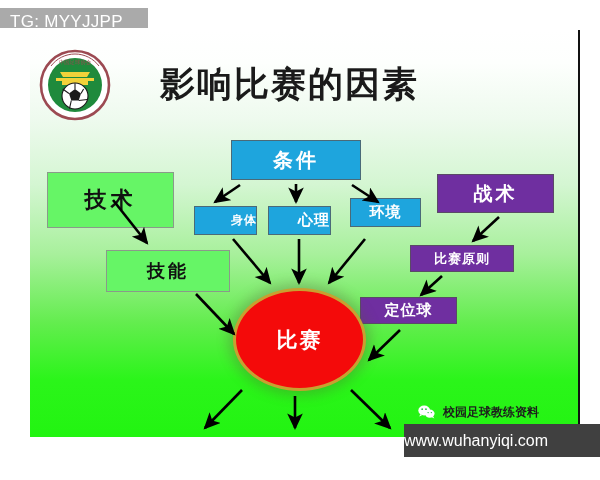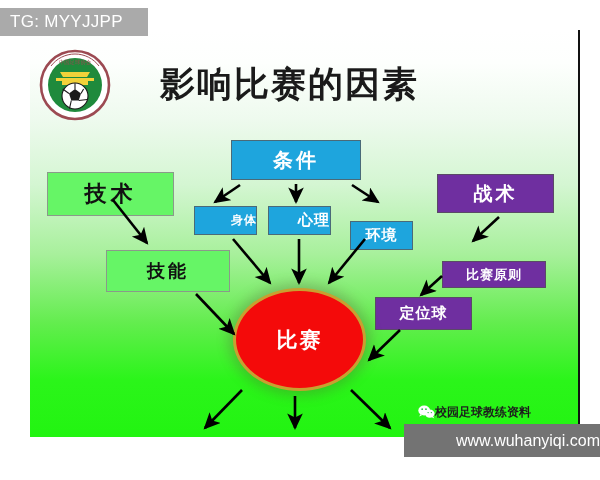--- a/index.html
+++ b/index.html
@@ -36,43 +36,43 @@
     border-right: 2px solid #111111;
     box-sizing: border-box;
   }
 
   
   #tg-tag {
     position: absolute;
     left: 0px;
     top: 8px;
     width: 148px;
-    height: 28px;
+    height: 20px;
     background: #aaaaaa;
     color: #ffffff;
     font-size: 17px;
     line-height: 28px;
     padding-left: 10px;
     box-sizing: border-box;
     letter-spacing: 0.3px;
     font-family: "Liberation Sans", sans-serif;
   }
 
   
   #watermark {
     position: absolute;
     right: 0px;
     bottom: 23px;
     width: 196px;
     height: 33px;
-    background: #737373;
+    background: #404040;
     color: #ffffff;
     font-size: 16px;
     line-height: 33px;
-    text-align: right;
+    text-align: left;
     font-family: "Liberation Sans", sans-serif;
   }
 
   
   #logo {
     position: absolute;
     left: 38px;
     top: 48px;
     width: 74px;
     height: 74px;
@@ -156,21 +156,21 @@
   }
 
   
   #source-credit {
     position: absolute;
     left: 418px;
     top: 403px;
     height: 18px;
     display: flex;
     align-items: center;
-    gap: 0;
+    gap: 8px;
     color: #1d1d1d;
     font-size: 12px;
     font-weight: 700;
     white-space: nowrap;
     font-family: "DejaVu Sans", "Liberation Sans", sans-serif;
   }
   #wechat-icon {
     width: 17px;
     height: 14px;
     flex: 0 0 auto;
@@ -191,53 +191,53 @@
       <rect x="24" y="33" width="26" height="4" fill="#f2d23a"></rect>
       <circle cx="37" cy="48" r="13" fill="#ffffff" stroke="#1a1a1a" stroke-width="1.1"></circle>
       <polygon points="37,41 43,45.5 40.7,52.5 33.3,52.5 31,45.5" fill="#1a1a1a"></polygon>
       <path d="M37 35.2 L37 41 M45.6 41 L43 45.5 M49.3 51.5 L40.7 52.5 M33.3 52.5 L31.5 60.6 M24.7 41 L31 45.5" stroke="#1a1a1a" stroke-width="1.1" fill="none"></path>
       <path d="M13 18 A30 30 0 0 1 61 18" fill="none" stroke="#9c4a52" stroke-width="1"></path>
       <text x="37" y="16" font-size="5.4" fill="#9c4a52" text-anchor="middle" font-family="DejaVu Sans, sans-serif">中国足球协会</text>
     </svg>
 
     <div id="title" style="left:130px; top:28px;">影响比赛的因素</div>
 
-    <div class="node node-green" style="left:17px; top:142px; width:127px; height:44px; font-size:22px; letter-spacing:4px;">
+    <div class="node node-green" style="left:17px; top:142px; width:127px; height:56px; font-size:22px; letter-spacing:4px;">
       <span>技术</span>
     </div>
 
     <div class="node node-blue" style="left:201px; top:110px; width:130px; height:40px; font-size:20px; letter-spacing:3px;">
       <span>条件</span>
     </div>
 
     <div class="node node-green" style="left:76px; top:220px; width:124px; height:42px; font-size:18px; letter-spacing:3px;">
       <span>技能</span>
     </div>
 
     <div class="node node-blue" style="left:164px; top:176px; width:63px; height:29px; font-size:12px; letter-spacing:1px;padding-left:37px;">
       <span>身体</span>
     </div>
 
     <div class="node node-blue" style="left:238px; top:176px; width:63px; height:29px; font-size:15px; letter-spacing:1px;justify-content:flex-end;">
       <span>心理</span>
     </div>
 
-    <div class="node node-blue" style="left:320px; top:191px; width:63px; height:29px; font-size:15px; letter-spacing:1px;">
+    <div class="node node-blue" style="left:320px; top:168px; width:71px; height:29px; font-size:15px; letter-spacing:1px;">
       <span>环境</span>
     </div>
 
     <div class="node node-purple" style="left:407px; top:144px; width:117px; height:39px; font-size:19px; letter-spacing:3px;">
       <span>战术</span>
     </div>
 
-    <div class="node node-purple" style="left:380px; top:231px; width:104px; height:27px; font-size:13px; letter-spacing:1px;margin-left:32px;">
+    <div class="node node-purple" style="left:380px; top:215px; width:104px; height:27px; font-size:13px; letter-spacing:1px;">
       <span>比赛原则</span>
     </div>
 
-    <div class="node node-purple" style="left:345px; top:267px; width:97px; height:33px; font-size:15px; letter-spacing:1px;">
+    <div class="node node-purple" style="left:330px; top:267px; width:97px; height:27px; font-size:15px; letter-spacing:1px;">
       <span>定位球</span>
     </div>
 
     <div id="center-node" style="left:203px; top:258px;">
       <span>比赛</span>
     </div>
 
     <div id="source-credit" style="left:388px; top:373px;">
       <svg id="wechat-icon" viewBox="0 0 22 18">
         <ellipse cx="8" cy="7" rx="7.6" ry="6.4" fill="#ffffff"></ellipse>

